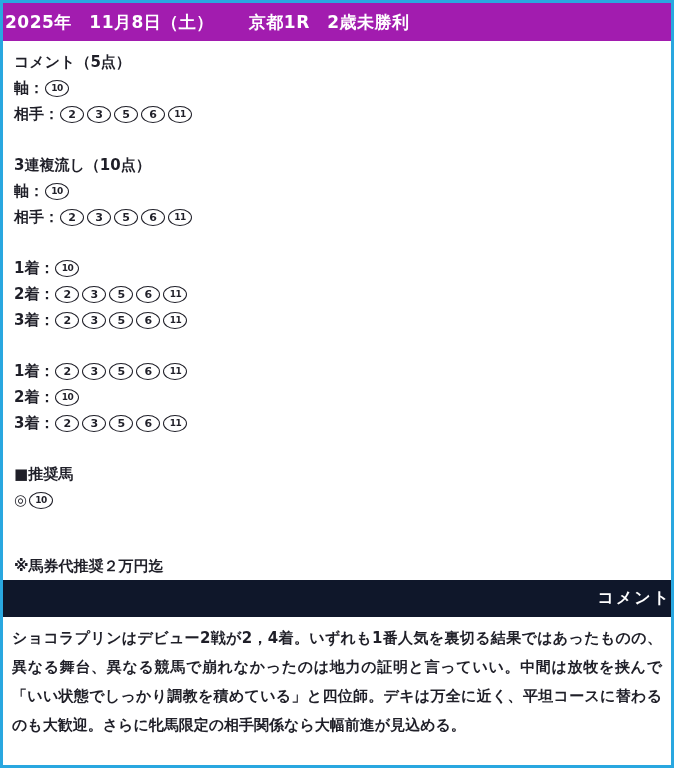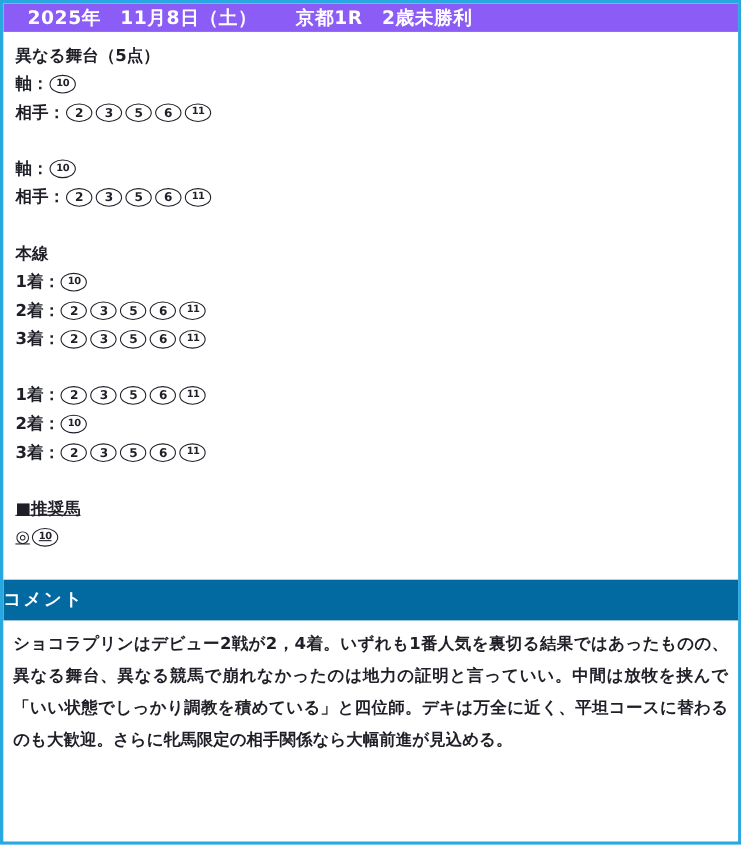--- a/index.html
+++ b/index.html
@@ -9,51 +9,51 @@
     font-family: "DejaVu Sans", "Liberation Sans", sans-serif;
   }
   .page {
     width: 674px; height: 768px;
     border: 3px solid #29a7e0;
     overflow: hidden;
     background: #ffffff;
     color: #1f1f28;
   }
   .header {
-    background: #8b5cf6;
-    height: 26px;
+    background: #a21caf;
+    height: 38px;
     display: flex; align-items: center;
-    padding-left: 22px;
+    padding-left: 2px;
   }
   .header .title {
     color: #ffffff; font-size: 17px; font-weight: 700;
     letter-spacing: 0.5px; white-space: pre;
   }
   .content { padding: 8px 10px 0 11px; }
   .section { margin-bottom: 25px; }
   .sec-title, .bet-row, .rec-line, .budget {
     font-size: 15px; font-weight: 700; line-height: 26px; color: #1f1f28;
   }
   .bet-row { display: flex; align-items: center; }
   .cnum {
     display: inline-flex; align-items: center; justify-content: center;
     width: 24px; height: 17px; margin: 0 2px 0 1px;
     border: 1.4px solid #1f1f28; border-radius: 50%;
     font-size: 11px; font-weight: 700; line-height: 1; color: #1f1f28;
     flex: 0 0 auto;
   }
   .cnum.two { font-size: 9px; letter-spacing: -0.5px; }
-  .recommend { margin-bottom: 26px; text-decoration: underline; }
+  .recommend { margin-bottom: 40px; }
   .rec-line { display: flex; align-items: center; }
   .rec-mark { font-size: 15px; margin-right: 1px; }
   .rec-name { margin-left: 1px; letter-spacing: 1px; }
   .budget { margin-top: 26px; margin-bottom: 1px; }
   .comment-bar {
-    height: 37px; background: #0369a1;
-    display: flex; align-items: center; justify-content: flex-start;
+    height: 37px; background: #0f172a;
+    display: flex; align-items: center; justify-content: flex-end;
   }
   .comment-bar .bar-label { color: #ffffff; font-size: 16px; font-weight: 700; letter-spacing: 2px; }
   .comment-body {
     padding: 7px 9px 0 9px;
     font-size: 15px; font-weight: 700; line-height: 29px;
     text-align: justify; color: #1f1f28;
   }
 </style>
 </head>
 <body>
@@ -61,59 +61,57 @@
 <div class="page">
 
   <div class="header">
     <span class="title">2025年　11月8日（土）　　京都1R　2歳未勝利</span>
   </div>
 
   <div class="content">
 
     <div>
   <div class="section">
-    <div class="sec-title">異なる舞台（5点）</div>
+    <div class="sec-title">コメント（5点）</div>
+    <div>
+            <div class="bet-row">
+              <span>軸：</span>
+              <span class="cnum two">10</span>
+            </div>
+            <div class="bet-row">
+              <span>相手：</span>
+              <span class="cnum">2</span>
+              <span class="cnum">3</span>
+              <span class="cnum">5</span>
+              <span class="cnum">6</span>
+              <span class="cnum two">11</span>
+            </div>
+          </div>
+  </div>
+
+  <div class="section">
+    <div class="sec-title">3連複流し（10点）</div>
     <div>
             <div class="bet-row">
               <span>軸：</span>
               <span class="cnum two">10</span>
             </div>
             <div class="bet-row">
               <span>相手：</span>
               <span class="cnum">2</span>
               <span class="cnum">3</span>
               <span class="cnum">5</span>
               <span class="cnum">6</span>
               <span class="cnum two">11</span>
             </div>
           </div>
   </div>
 
   <div class="section">
     <div>
-            <div class="bet-row">
-              <span>軸：</span>
-              <span class="cnum two">10</span>
-            </div>
-            <div class="bet-row">
-              <span>相手：</span>
-              <span class="cnum">2</span>
-              <span class="cnum">3</span>
-              <span class="cnum">5</span>
-              <span class="cnum">6</span>
-              <span class="cnum two">11</span>
-            </div>
-          </div>
-  </div>
-
-  <div class="section">
-    <div>
-            <div class="bet-row">
-              <span>本線</span>
-            </div>
             <div class="bet-row">
               <span>1着：</span>
               <span class="cnum two">10</span>
             </div>
             <div class="bet-row">
               <span>2着：</span>
               <span class="cnum">2</span>
               <span class="cnum">3</span>
               <span class="cnum">5</span>
               <span class="cnum">6</span>
@@ -157,20 +155,21 @@
 </div>
 
     <div class="recommend">
       <div class="sec-title">■推奨馬</div>
       <div class="rec-line">
         <span class="rec-mark">◎</span>
         <span class="cnum two">10</span>
       </div>
     </div>
 
+    <div class="budget">※馬券代推奨２万円迄</div>
 
   </div>
 
   <div class="comment-bar">
     <span class="bar-label">コメント</span>
   </div>
 
   <div class="comment-body">ショコラプリンはデビュー2戦が2，4着。いずれも1番人気を裏切る結果ではあったものの、異なる舞台、異なる競馬で崩れなかったのは地力の証明と言っていい。中間は放牧を挟んで「いい状態でしっかり調教を積めている」と四位師。デキは万全に近く、平坦コースに替わるのも大歓迎。さらに牝馬限定の相手関係なら大幅前進が見込める。</div>
 
 </div>

